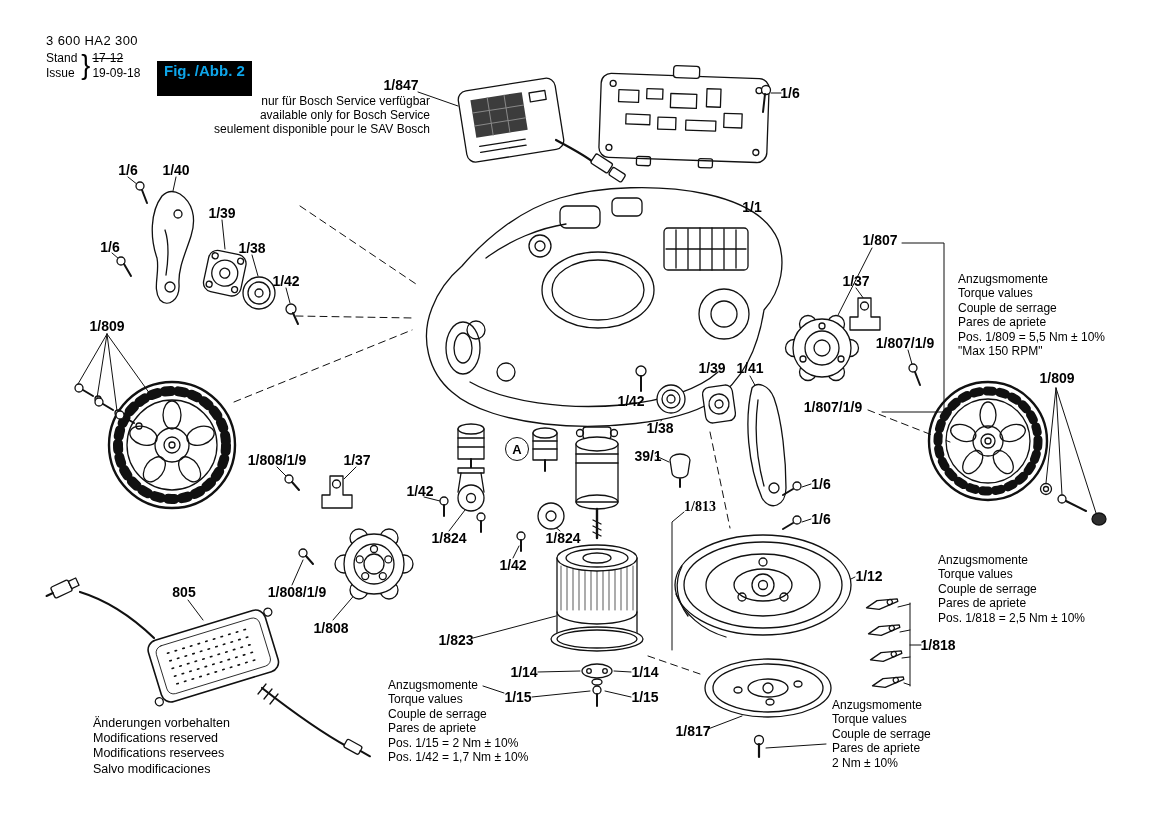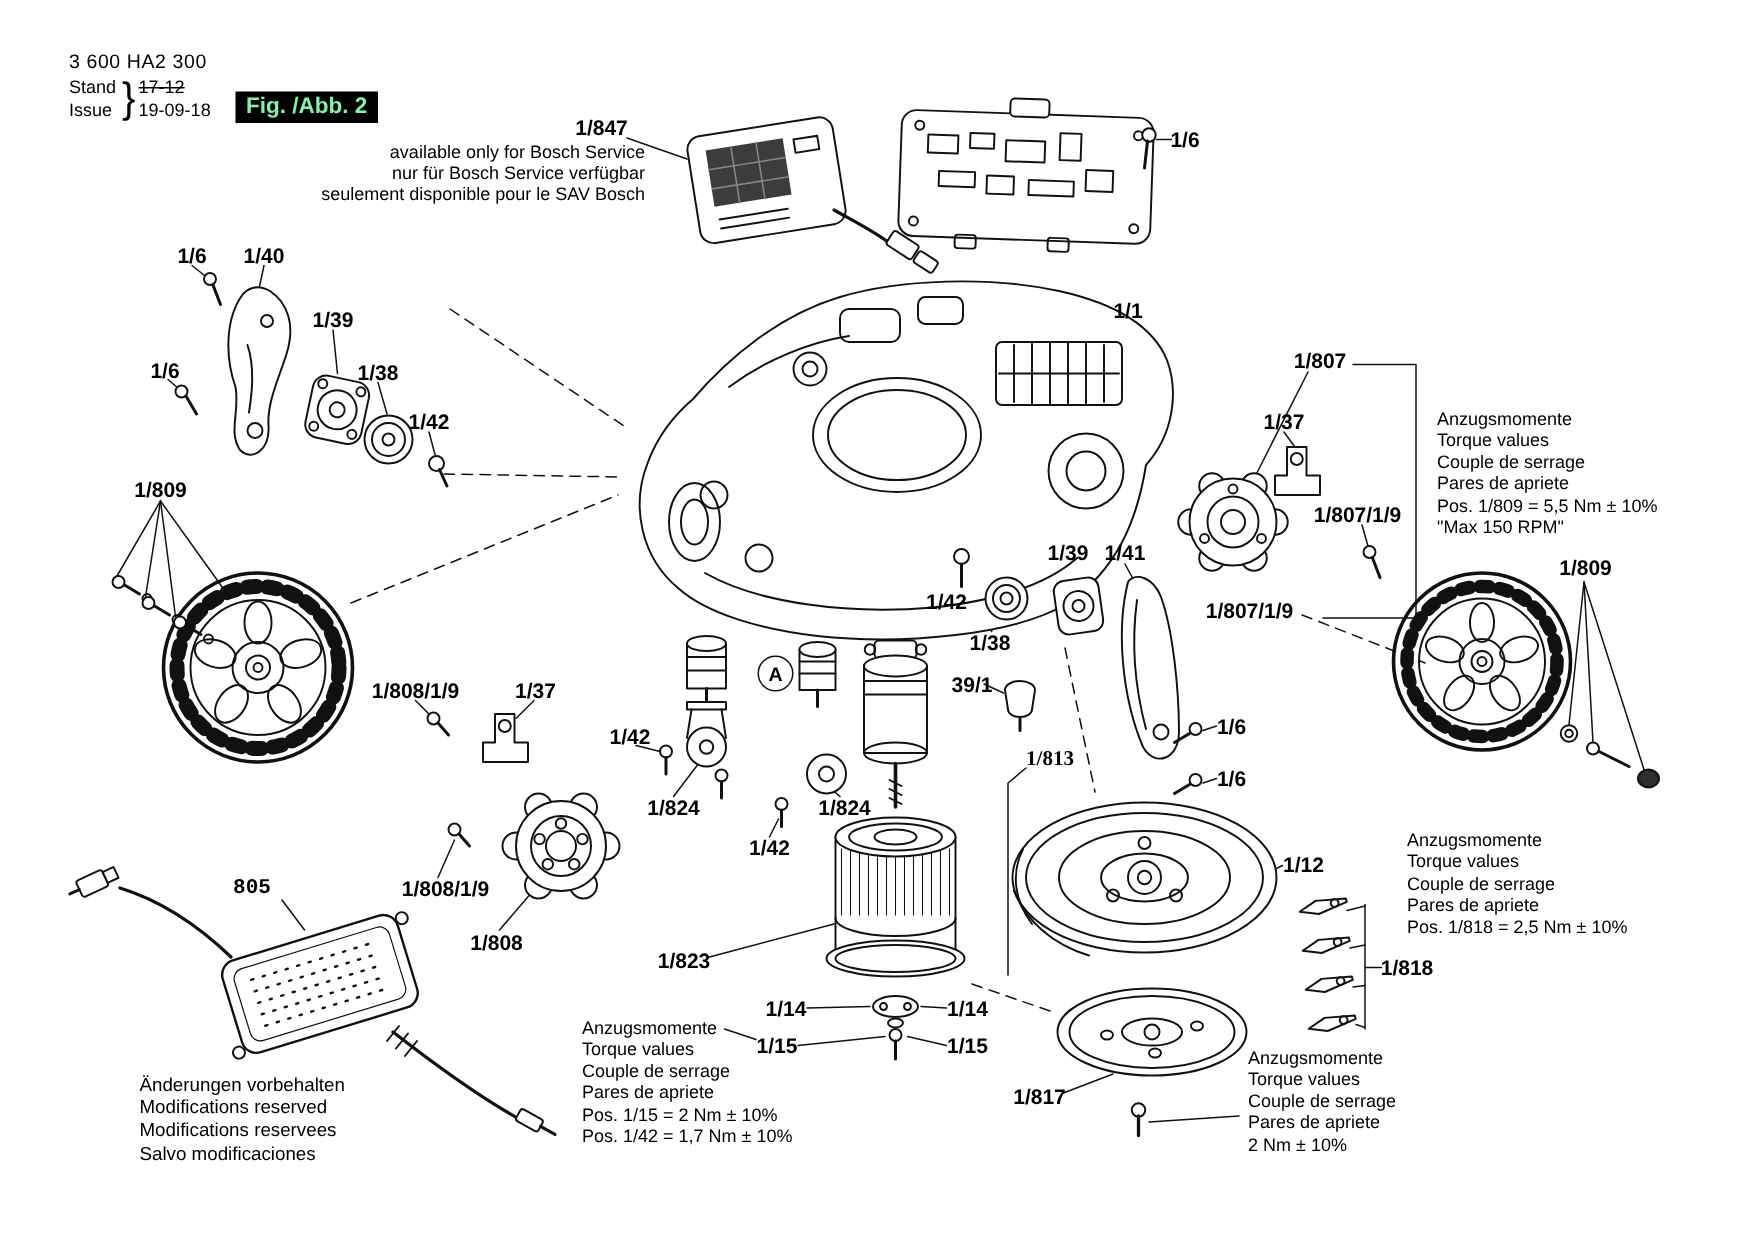--- a/index.html
+++ b/index.html
@@ -11,22 +11,22 @@
   .torque-block{position:absolute;font-size:12px;line-height:14.4px;white-space:nowrap;}
   .service-note{position:absolute;left:120px;top:94px;width:310px;text-align:right;
                 font-size:12px;line-height:14.2px;}
   .footer-note{position:absolute;left:57px;top:716px;font-size:12.5px;line-height:15.2px;margin-left:36px;}
   .header{position:absolute;left:46px;top:33px;font-size:13px;}
   .header .pn{letter-spacing:.4px;}
   .rev{display:flex;align-items:center;margin-top:2px;}
   .rev .col div{font-size:12px;line-height:15px;}
   .brace{font-size:27px;font-weight:400;margin:0 2px 0 4px;transform:scaleY(1.05);}
   .strike{text-decoration:line-through;}
-  .figbox{position:absolute;left:157px;top:61px;background:#000;color:#86efac;font-weight:700;
-          font-size:15px;padding:1px 7px 3px;}
+  .figbox{position:absolute;left:157px;top:61px;background:#000;color:#0ea5e9;font-weight:700;
+          font-size:15px;padding:1px 7px 17px;}
   .detail-marker{position:absolute;left:517px;top:449px;transform:translate(-50%,-50%);
                  width:22px;height:22px;border:1.6px solid #111;border-radius:50%;
                  display:flex;align-items:center;justify-content:center;
                  font-weight:700;font-size:13px;background:#fff;}
 </style>
 </head>
 <body>
 
 <div class="stage">
 
@@ -514,22 +514,22 @@
     <div class="col">
       <div class="strike">17-12</div>
       <div>19-09-18</div>
     </div>
   </div>
 </div>
 
 <div class="figbox">Fig. /Abb. 2</div>
 
 <div class="service-note">
+      <div>nur für Bosch Service verfügbar</div>
       <div>available only for Bosch Service</div>
-      <div>nur für Bosch Service verfügbar</div>
       <div>seulement disponible pour le SAV Bosch</div>
     </div>
 
 <div class="footer-note">
       <div>Änderungen vorbehalten</div>
       <div>Modifications reserved</div>
       <div>Modifications reservees</div>
       <div>Salvo modificaciones</div>
     </div>
 
@@ -589,21 +589,21 @@
       <div class="part-label" style="left: 648px; top: 456px;">39/1</div>
       <div class="part-label" style="left: 821px; top: 484px;">1/6</div>
       <div class="part-label" style="left: 821px; top: 519px;">1/6</div>
       <div class="part-label" style="left: 277px; top: 460px;">1/808/1/9</div>
       <div class="part-label" style="left: 357px; top: 460px;">1/37</div>
       <div class="part-label" style="left: 420px; top: 491px;">1/42</div>
       <div class="part-label" style="left: 449px; top: 538px;">1/824</div>
       <div class="part-label" style="left: 563px; top: 538px;">1/824</div>
       <div class="part-label" style="left: 513px; top: 565px;">1/42</div>
       <div class="part-label" style="left: 700px; top: 507px; font-family: Liberation Serif, serif;">1/813</div>
-      <div class="part-label" style="left: 168px; top: 592px; font-family: Liberation Mono, monospace;">805</div>
+      <div class="part-label" style="left: 184px; top: 592px;">805</div>
       <div class="part-label" style="left: 297px; top: 592px;">1/808/1/9</div>
       <div class="part-label" style="left: 331px; top: 628px;">1/808</div>
       <div class="part-label" style="left: 456px; top: 640px;">1/823</div>
       <div class="part-label" style="left: 524px; top: 672px;">1/14</div>
       <div class="part-label" style="left: 645px; top: 672px;">1/14</div>
       <div class="part-label" style="left: 518px; top: 697px;">1/15</div>
       <div class="part-label" style="left: 645px; top: 697px;">1/15</div>
       <div class="part-label" style="left: 869px; top: 576px;">1/12</div>
       <div class="part-label" style="left: 938px; top: 645px;">1/818</div>
       <div class="part-label" style="left: 693px; top: 731px;">1/817</div>

